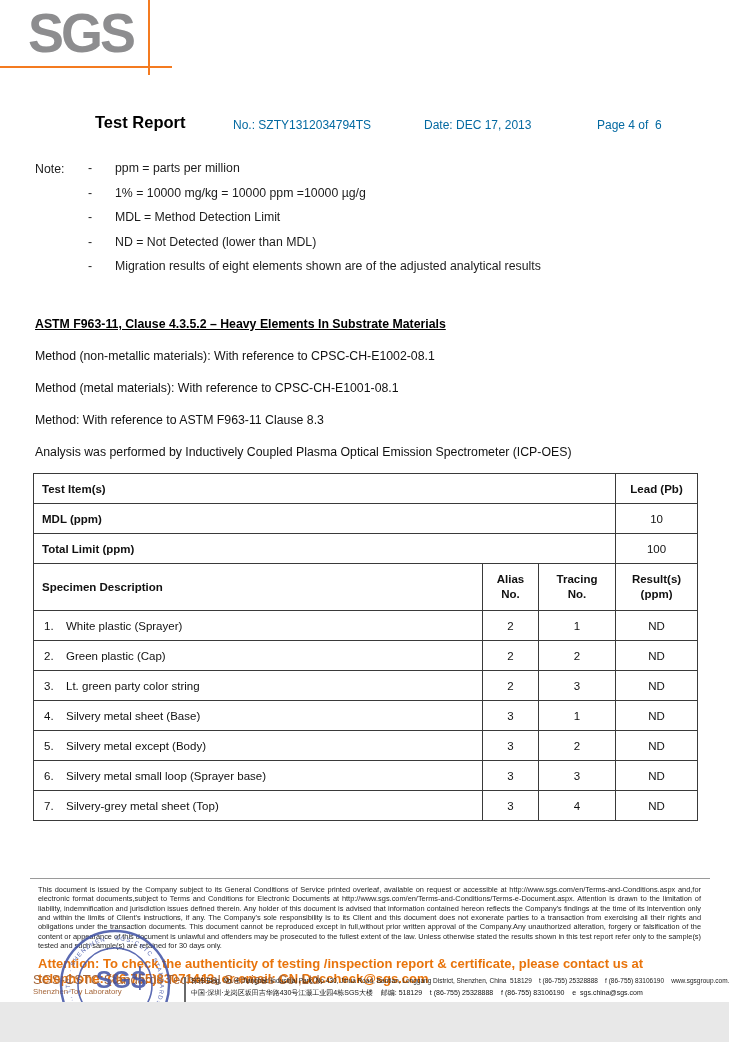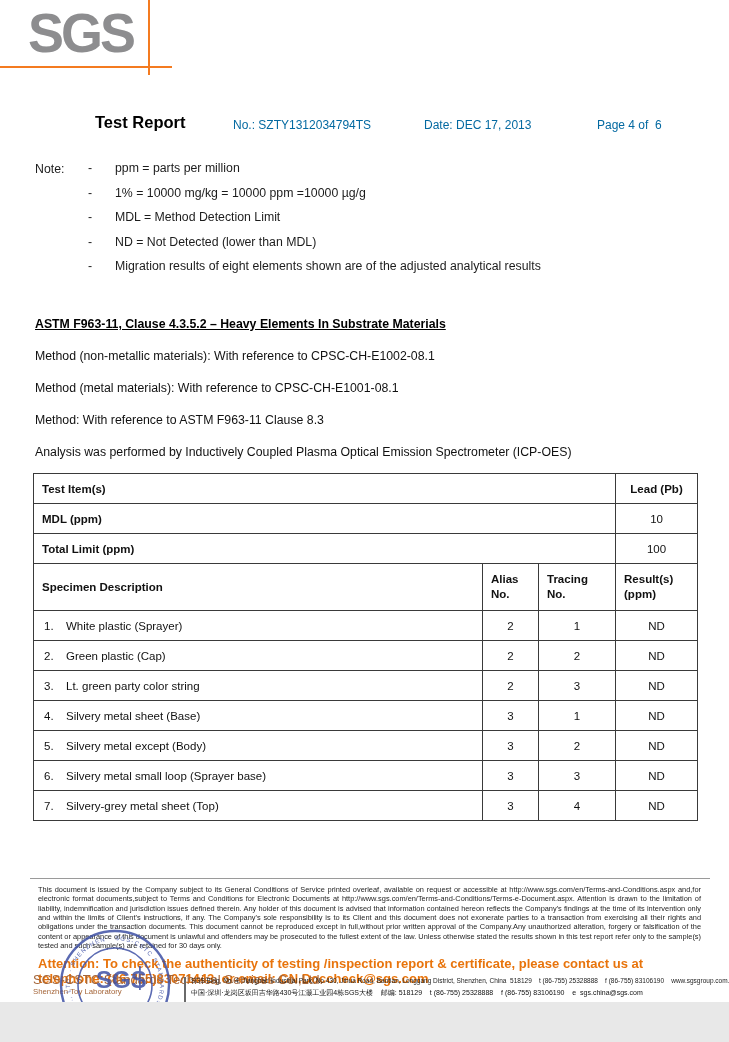--- a/index.html
+++ b/index.html
@@ -31,21 +31,21 @@
   .m1{left:35px;top:349px;} .m2{left:35px;top:381px;} .m3{left:35px;top:413px;}
   .m4{left:35px;top:445px;}
   
   .rtable{left:33px;top:473px;border-collapse:collapse;table-layout:fixed;width:664px;
     font-size:11.5px;color:#111;}
   .rtable td{border:1px solid #3a3a3a;padding:0 8px;vertical-align:middle;overflow:hidden;}
   .h30{height:30px;} .h47{height:47px;}
   .lbl{font-weight:bold;text-align:left;}
   .ctr{text-align:center;padding:0 2px !important;}
   .bold{font-weight:bold;}
-  .hdr-cell{font-weight:bold;text-align:left;line-height:1.3;}
+  .hdr-cell{font-weight:bold;text-align:center;line-height:1.3;}
   .desc-cell{padding-left:10px !important;}
   .num{display:inline-block;width:22px;}
   
   .foot-rule1{left:30px;top:878px;width:680px;height:1px;background:#9a9a9a;}
   .terms{left:38px;top:885px;width:663px;font-size:7.4px;line-height:9.35px;
     text-align:justify;color:#1e1e1e;}
   .attention{left:38px;top:956px;width:670px;font-size:13px;font-weight:bold;color:#e8740c;}
   .company1{left:33px;top:972px;font-size:13px;color:#a5663a;}
   .company2{left:33px;top:987px;font-size:7.8px;color:#a5663a;}
   .v-div{left:184px;top:977px;width:2px;height:26px;background:#6a6a6a;}

